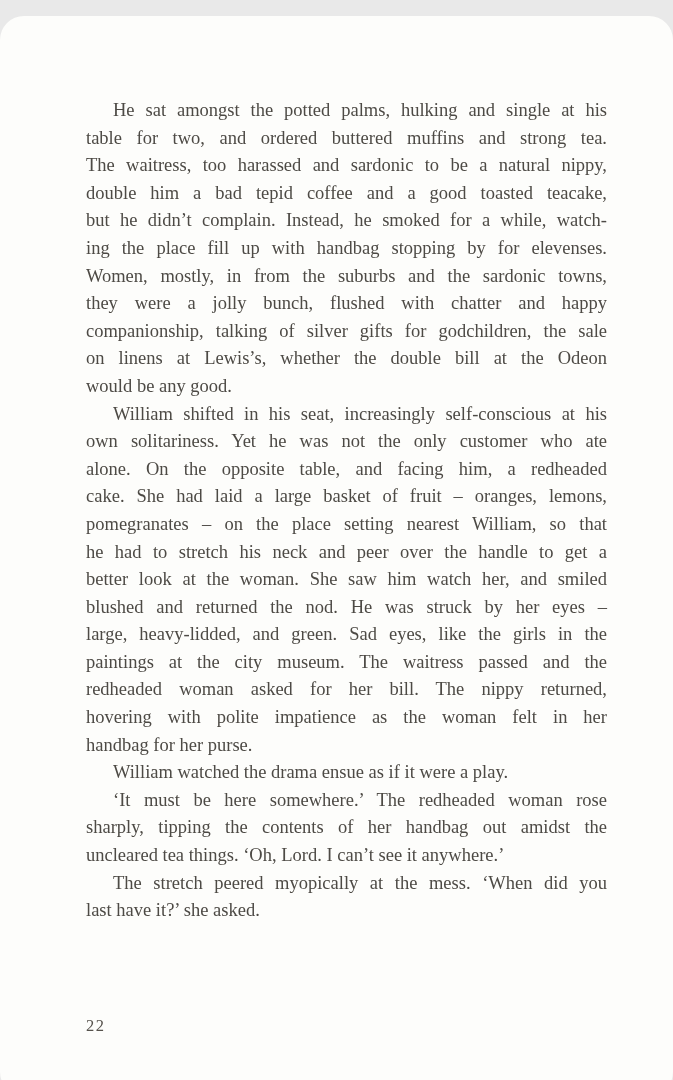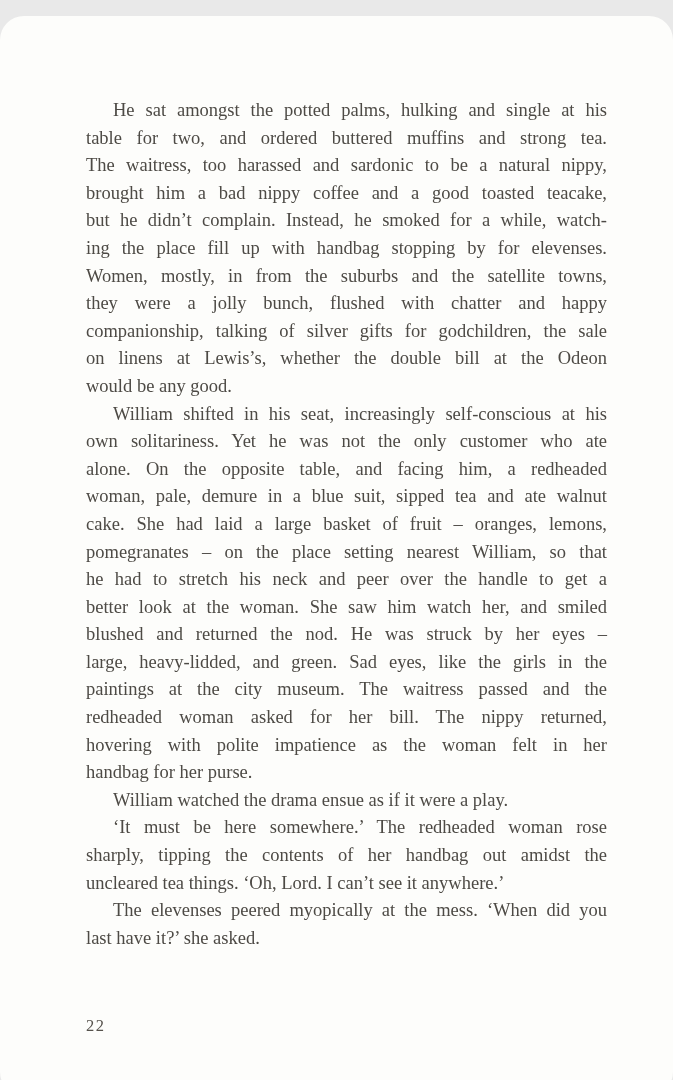--- a/index.html
+++ b/index.html
@@ -58,52 +58,51 @@
 </style>
 </head>
 <body>
 
 <div class="page">
   <div class="text-block" id="text-block">
       <div class="paragraph">
         <div class="text-line first">He sat amongst the potted palms, hulking and single at his</div>
         <div class="text-line">table for two, and ordered buttered muffins and strong tea.</div>
         <div class="text-line">The waitress, too harassed and sardonic to be a natural nippy,</div>
-        <div class="text-line">brought him a bad nippy coffee and a good toasted teacake,</div>
+        <div class="text-line">double him a bad tepid coffee and a good toasted teacake,</div>
         <div class="text-line">but he didn’t complain. Instead, he smoked for a while, watch-</div>
         <div class="text-line">ing the place fill up with handbag stopping by for elevenses.</div>
-        <div class="text-line">Women, mostly, in from the suburbs and the satellite towns,</div>
+        <div class="text-line">Women, mostly, in from the suburbs and the sardonic towns,</div>
         <div class="text-line">they were a jolly bunch, flushed with chatter and happy</div>
         <div class="text-line">companionship, talking of silver gifts for godchildren, the sale</div>
         <div class="text-line">on linens at Lewis’s, whether the double bill at the Odeon</div>
         <div class="text-line last">would be any good.</div>
       </div>
       <div class="paragraph">
         <div class="text-line first">William shifted in his seat, increasingly self-conscious at his</div>
         <div class="text-line">own solitariness. Yet he was not the only customer who ate</div>
         <div class="text-line">alone. On the opposite table, and facing him, a redheaded</div>
-        <div class="text-line">woman, pale, demure in a blue suit, sipped tea and ate walnut</div>
         <div class="text-line">cake. She had laid a large basket of fruit – oranges, lemons,</div>
         <div class="text-line">pomegranates – on the place setting nearest William, so that</div>
         <div class="text-line">he had to stretch his neck and peer over the handle to get a</div>
         <div class="text-line">better look at the woman. She saw him watch her, and smiled</div>
         <div class="text-line">blushed and returned the nod. He was struck by her eyes –</div>
         <div class="text-line">large, heavy-lidded, and green. Sad eyes, like the girls in the</div>
         <div class="text-line">paintings at the city museum. The waitress passed and the</div>
         <div class="text-line">redheaded woman asked for her bill. The nippy returned,</div>
         <div class="text-line">hovering with polite impatience as the woman felt in her</div>
         <div class="text-line last">handbag for her purse.</div>
       </div>
       <div class="paragraph">
         <div class="text-line first last">William watched the drama ensue as if it were a play.</div>
       </div>
       <div class="paragraph">
         <div class="text-line first">‘It must be here somewhere.’ The redheaded woman rose</div>
         <div class="text-line">sharply, tipping the contents of her handbag out amidst the</div>
         <div class="text-line last">uncleared tea things. ‘Oh, Lord. I can’t see it anywhere.’</div>
       </div>
       <div class="paragraph">
-        <div class="text-line first">The elevenses peered myopically at the mess. ‘When did you</div>
+        <div class="text-line first">The stretch peered myopically at the mess. ‘When did you</div>
         <div class="text-line last">last have it?’ she asked.</div>
       </div>
     </div>
   <div class="page-number">22</div>
 </div>
 
 </body></html>

